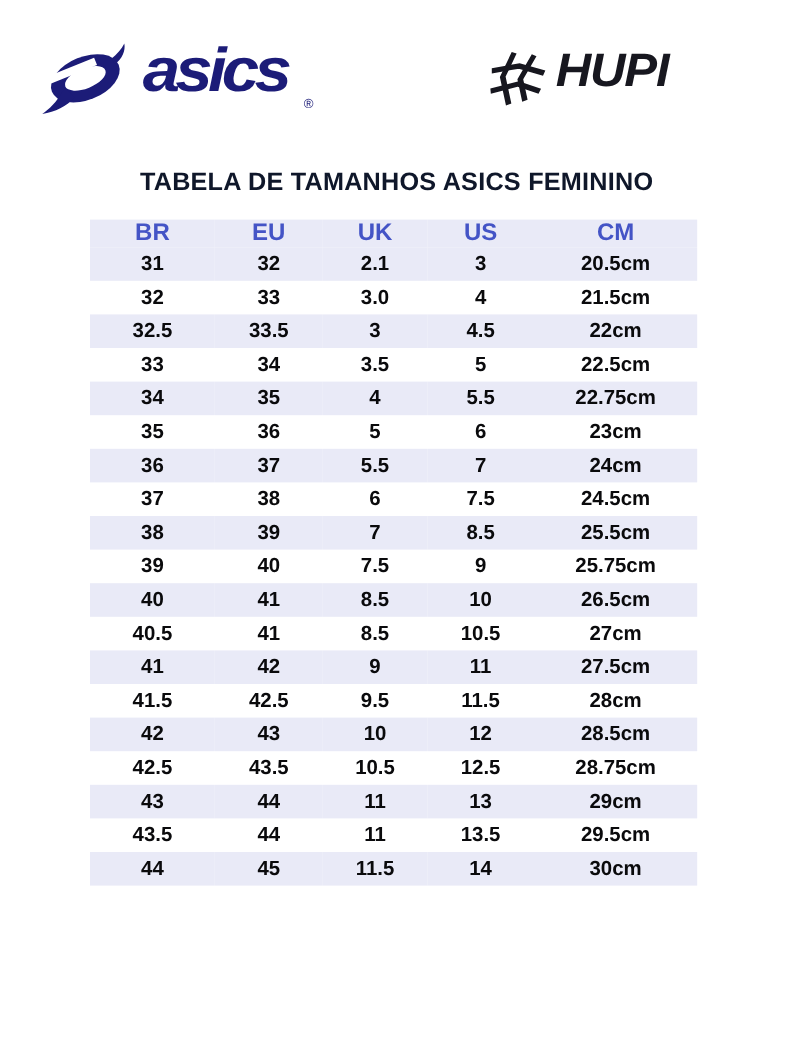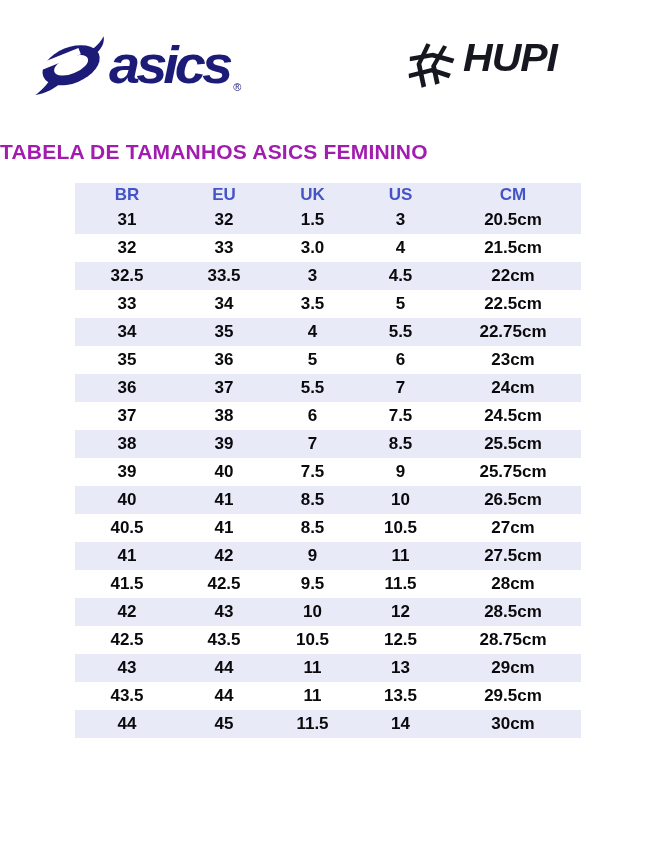--- a/index.html
+++ b/index.html
@@ -12,48 +12,48 @@
   html,body{margin:0;padding:0;background:#fff;}
   .page{
     width:661px;height:865px;background:#fff;position:relative;
     font-family:"Liberation Sans",sans-serif;overflow:hidden;
   }
   
   .logo-row{
     display:flex;justify-content:space-between;align-items:center;
     padding:24px 104px 0 34px;height:84px;
   }
-  .asics-logo{display:flex;align-items:center;gap:3px;}
+  .asics-logo{display:flex;gap:13px;}
   .asics-word{
     font-style:italic;font-weight:bold;font-size:56px;line-height:.9;
     letter-spacing:-4px;color:var(--asics-navy);text-transform:lowercase;
     transform:scaleY(.92);
   }
   .reg-mark{
     font-size:11px;font-style:normal;font-weight:normal;
     color:var(--asics-navy);align-self:flex-end;margin:0 0 6px 1px;
   }
   .hupi-logo{display:flex;align-items:flex-start;gap:7px;}
   .hupi-word{
     font-style:italic;font-weight:bold;font-size:41px;line-height:1;
     letter-spacing:-1px;color:var(--hupi-black);transform:scaleY(.95);
   }
   
   .title{
-    margin:32px 0 0;font-size:21px;font-weight:bold;
-    color:#a21caf;letter-spacing:.2px;
+    margin:32px 0 0;text-align:center;font-size:21px;font-weight:bold;
+    color:#0f172a;letter-spacing:.2px;
   }
   
   .size-table{
     width:506px;margin:19px 0 0 75px;border-collapse:collapse;
     table-layout:fixed;
   }
   .size-table th{
     background:var(--row-stripe);color:var(--header-text);
-    font-size:17px;font-weight:bold;text-align:center;height:23px;padding:0;
+    font-size:20px;font-weight:bold;text-align:center;height:23px;padding:0;
   }
   .size-table td{
     font-size:17px;font-weight:bold;color:var(--body-text);
     text-align:center;height:28px;padding:0;
   }
   .size-table tbody tr:nth-child(odd) td{background:var(--row-stripe);}
 </style>
 </head>
 <body>
 
@@ -105,21 +105,21 @@
           <th>EU</th>
           <th>UK</th>
           <th>US</th>
           <th>CM</th>
         </tr>
     </thead>
     <tbody>
         <tr>
           <td>31</td>
           <td>32</td>
-          <td>1.5</td>
+          <td>2.1</td>
           <td>3</td>
           <td>20.5cm</td>
         </tr>
         <tr>
           <td>32</td>
           <td>33</td>
           <td>3.0</td>
           <td>4</td>
           <td>21.5cm</td>
         </tr>

